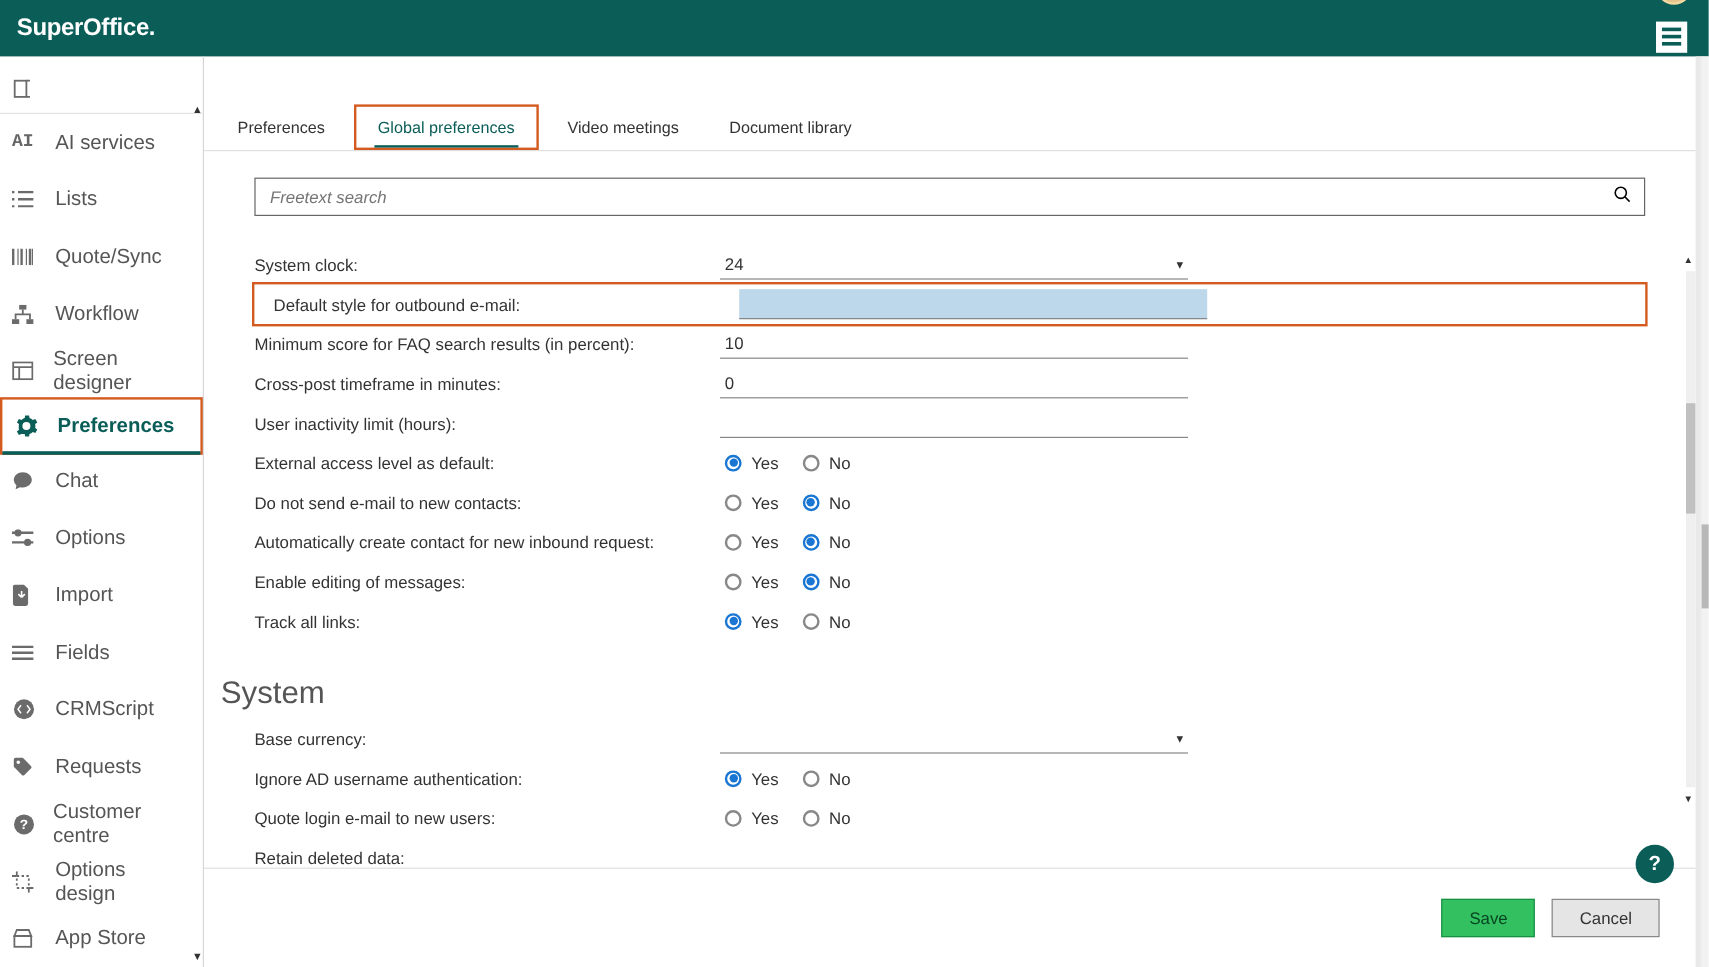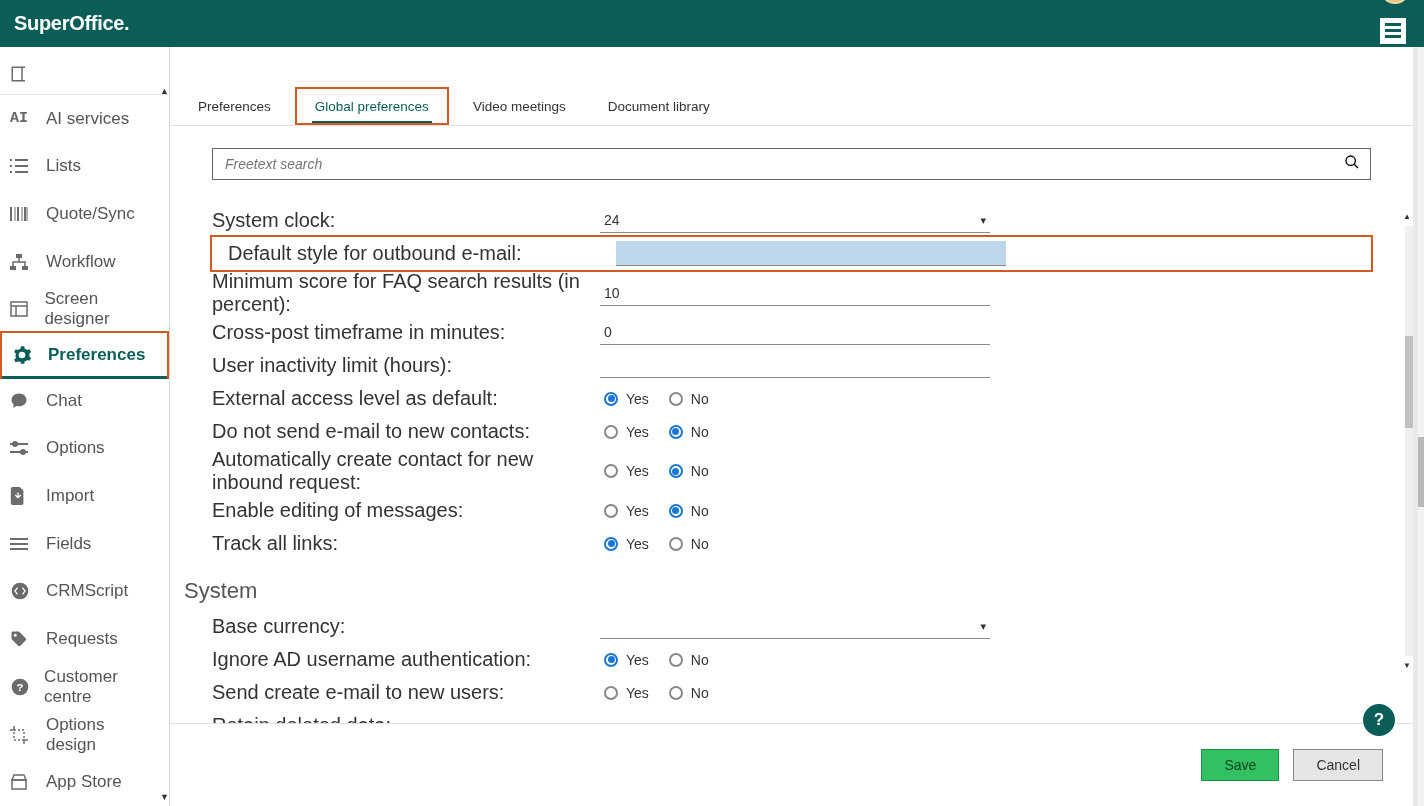--- a/index.html
+++ b/index.html
@@ -202,21 +202,21 @@
     font-weight: bold;
   }
   .form-row {
     display: flex;
     align-items: center;
     min-height: 33px;
     margin-bottom: 0px;
   }
   .form-label {
     width: 388px;
-    font-size: 20px;
+    font-size: 14px;
     color: #333;
   }
   .form-value {
     width: 382px;
     border-bottom: 1px solid #888;
     height: 24px;
     display: flex;
     align-items: center;
     padding: 0 4px;
     font-size: 14px;
@@ -263,24 +263,24 @@
     border-color: #1976d2;
   }
   .radio.checked::after {
     content: "";
     width: 7px;
     height: 7px;
     border-radius: 50%;
     background: #1976d2;
   }
   h2.section {
-    font-size: 22px;
+    font-size: 26px;
     font-weight: 400;
     color: #555;
-    margin: 18px 0 6px -28px;
+    margin: 28px 0 6px -28px;
   }
   .content-scrollbar {
     position: absolute;
     right: 0;
     top: 100px;
     width: 8px;
     height: 430px;
     background: #efefef;
   }
   .content-scrollbar .thumb {
@@ -679,21 +679,21 @@
               <span>Yes</span>
             </div>
           <div class="radio-opt">
               <span class="radio"></span>
               <span>No</span>
             </div>
         </div>
       </div>
 
       <div class="form-row">
-        <div class="form-label">Send create e-mail to new users:</div>
+        <div class="form-label">Quote login e-mail to new users:</div>
         <div class="radio-group">
           <div class="radio-opt">
               <span class="radio"></span>
               <span>Yes</span>
             </div>
           <div class="radio-opt">
               <span class="radio"></span>
               <span>No</span>
             </div>
         </div>

